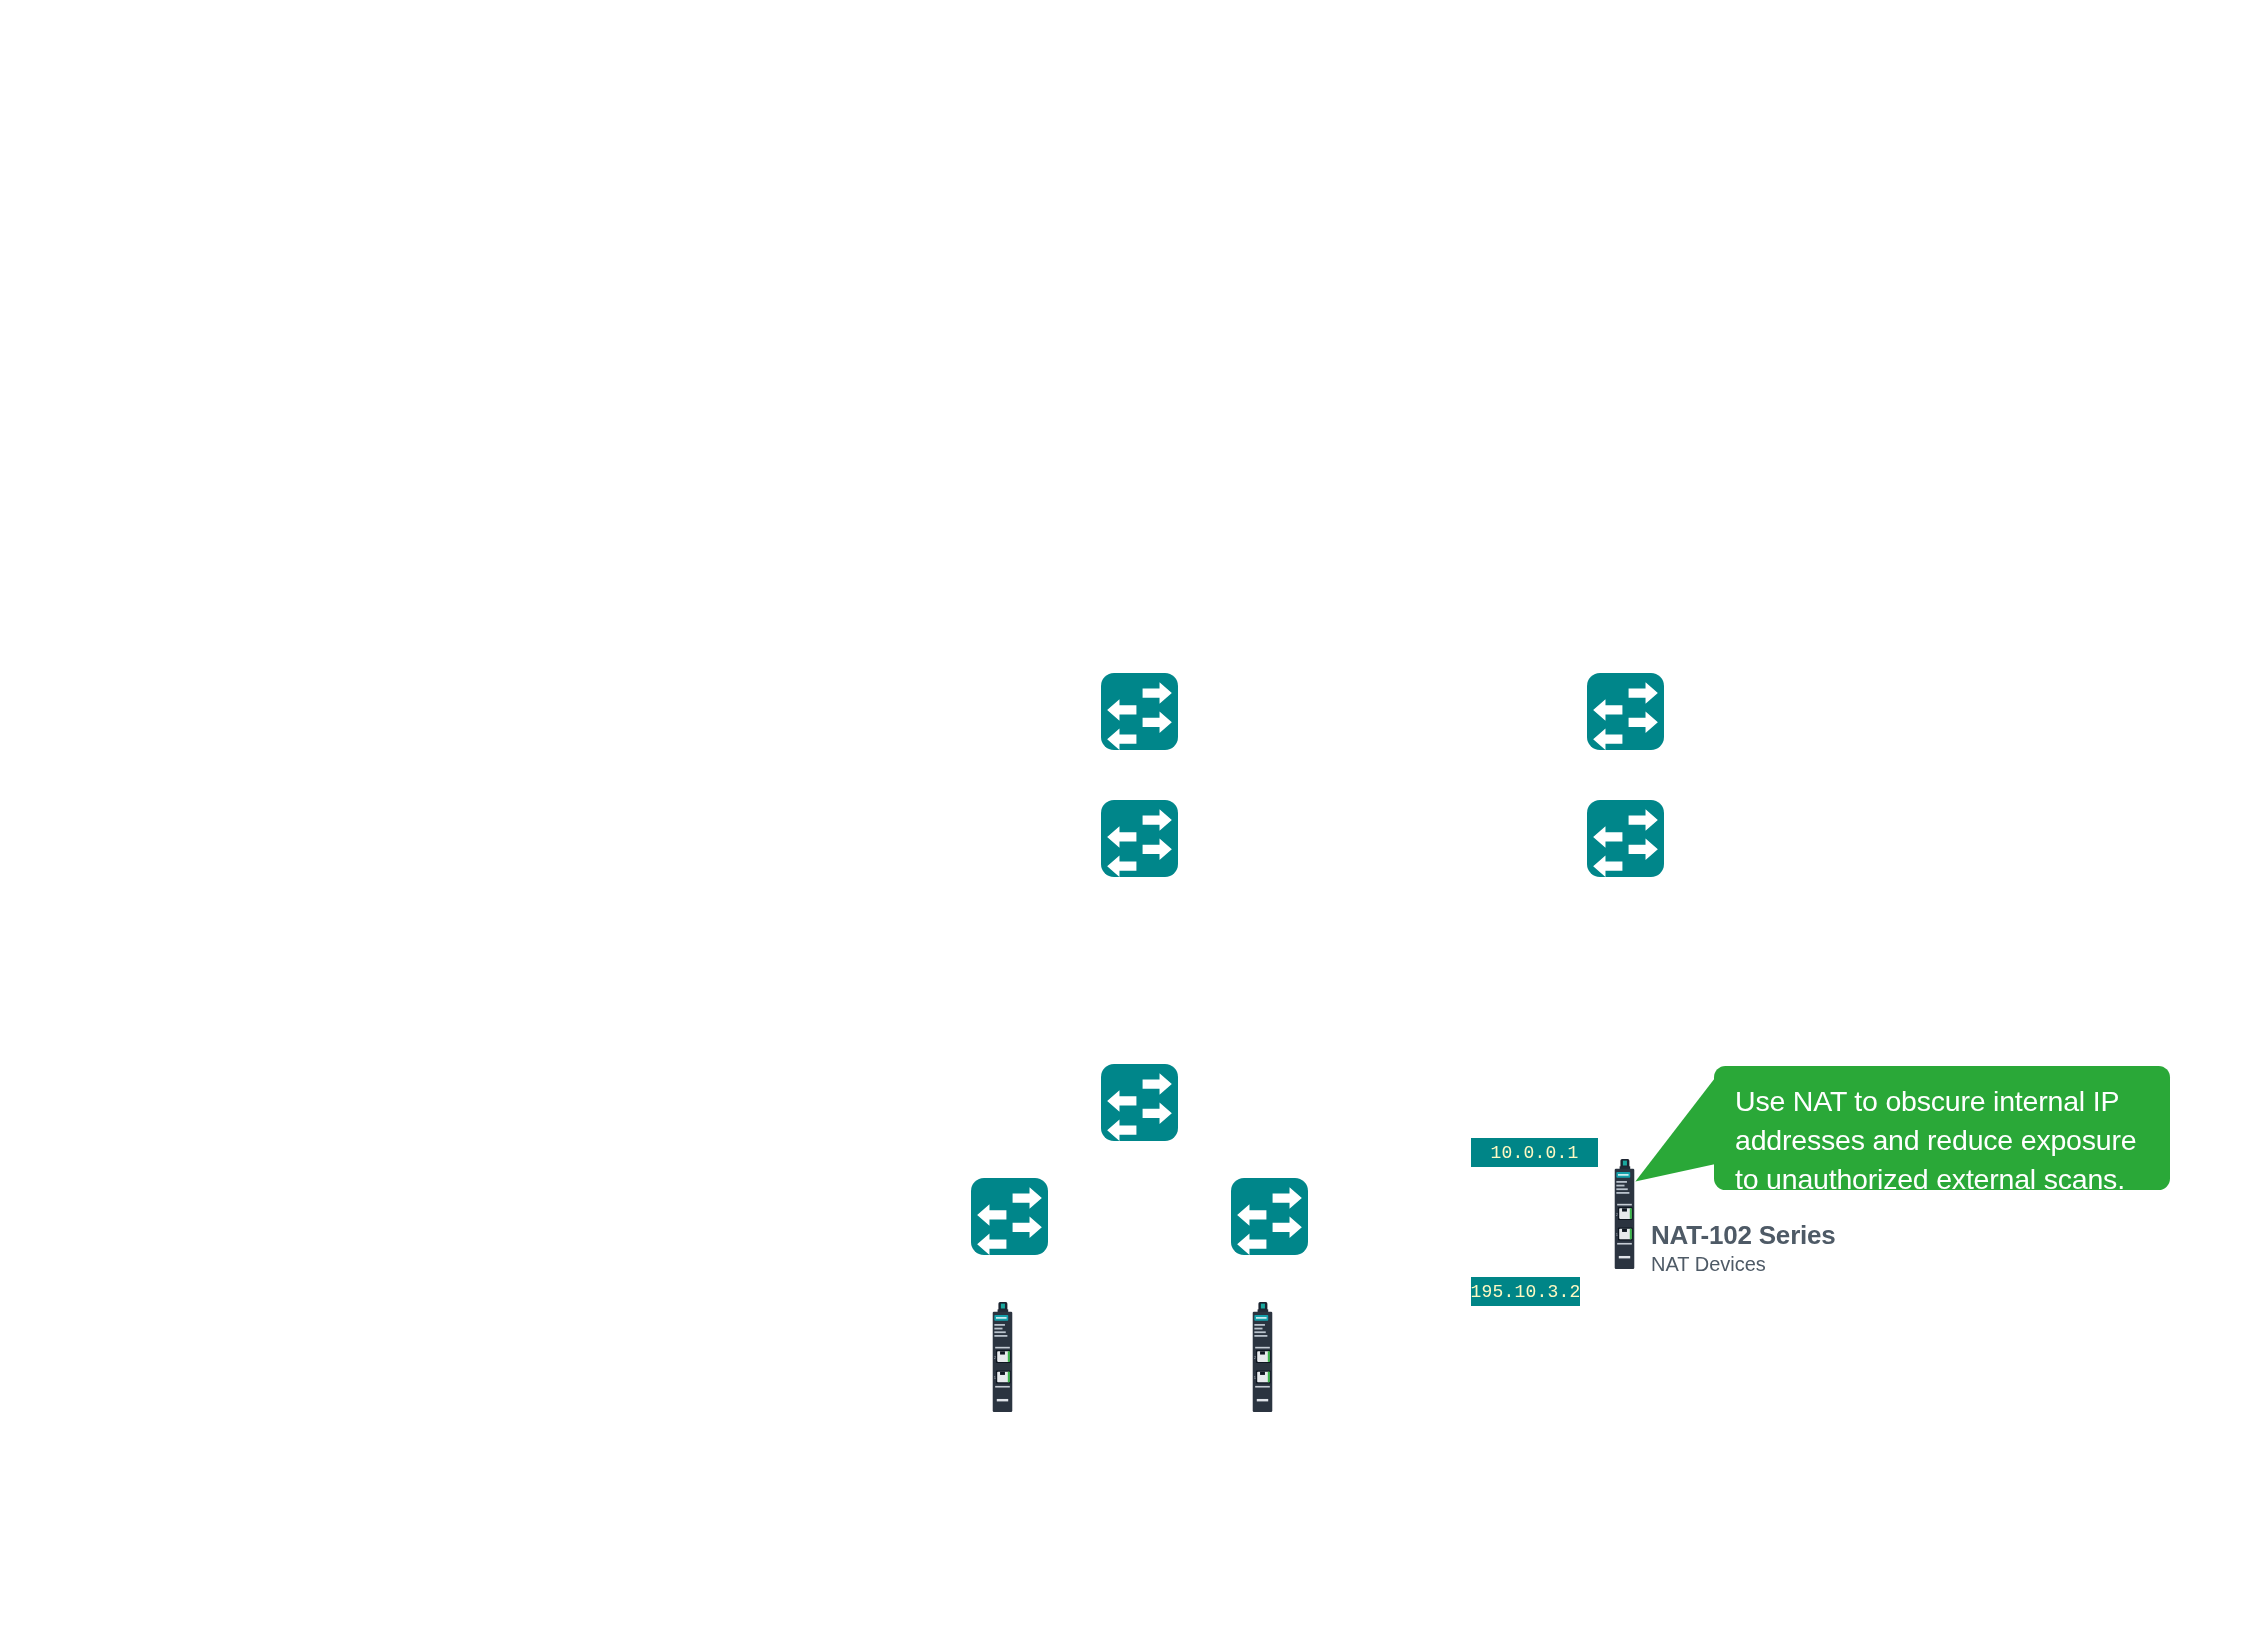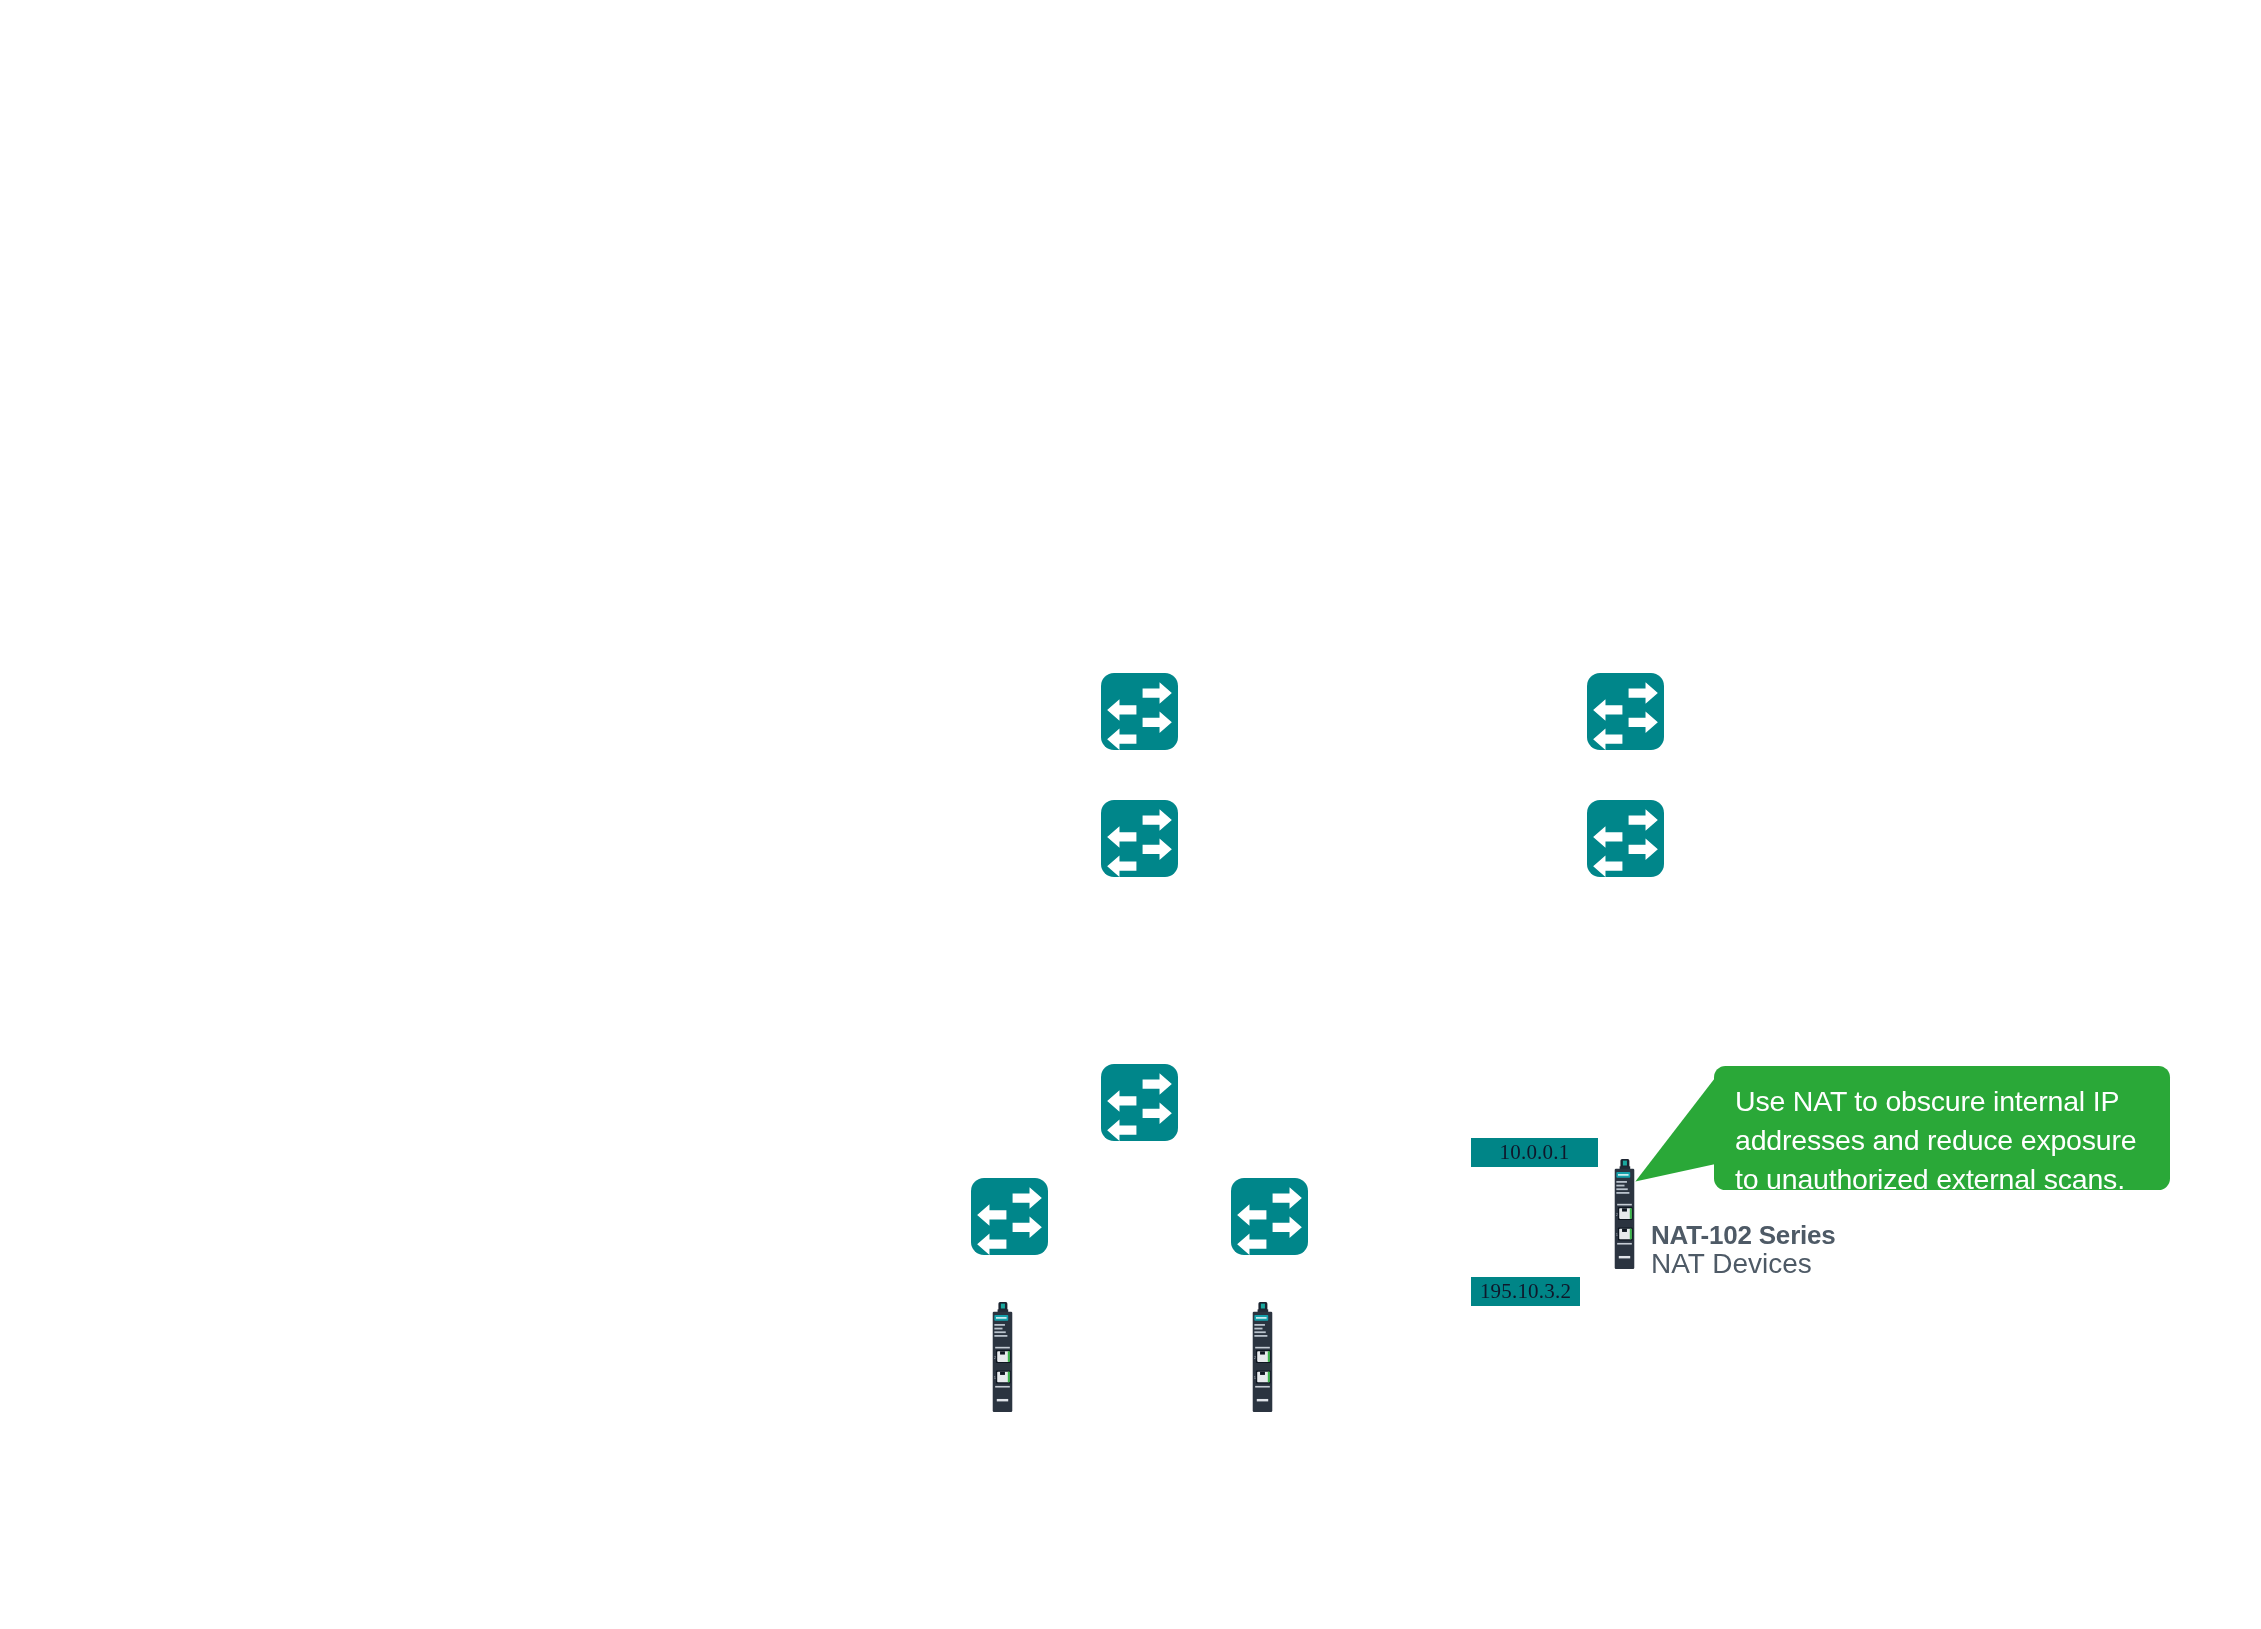--- a/index.html
+++ b/index.html
@@ -50,44 +50,44 @@
   
   .ip-bar {
     position: absolute;
     background: #008587;
     display: flex;
     align-items: center;
     justify-content: center;
     box-sizing: border-box;
   }
   .ip-bar span {
-    color: #0f172a;
-    font-size: 21px;
-    font-family: Liberation Serif, serif;
+    color: #fef9c3;
+    font-size: 18px;
+    font-family: Liberation Mono, monospace;
     letter-spacing: 0.2px;
     white-space: nowrap;
   }
 
   
   .device-caption {
     position: absolute;
     color: #4e5a66;
     font-family: "Liberation Sans", sans-serif;
     white-space: nowrap;
   }
   .device-caption .cap-title {
     display: block;
     font-size: 26px;
     font-weight: bold;
     line-height: 29px;
     letter-spacing: -0.2px;
   }
   .device-caption .cap-sub {
     display: block;
-    font-size: 28px;
+    font-size: 20px;
     font-weight: normal;
     line-height: 28px;
   }
 
   
   .callout {
     position: absolute;
   }
   .callout-tail {
     position: absolute;

